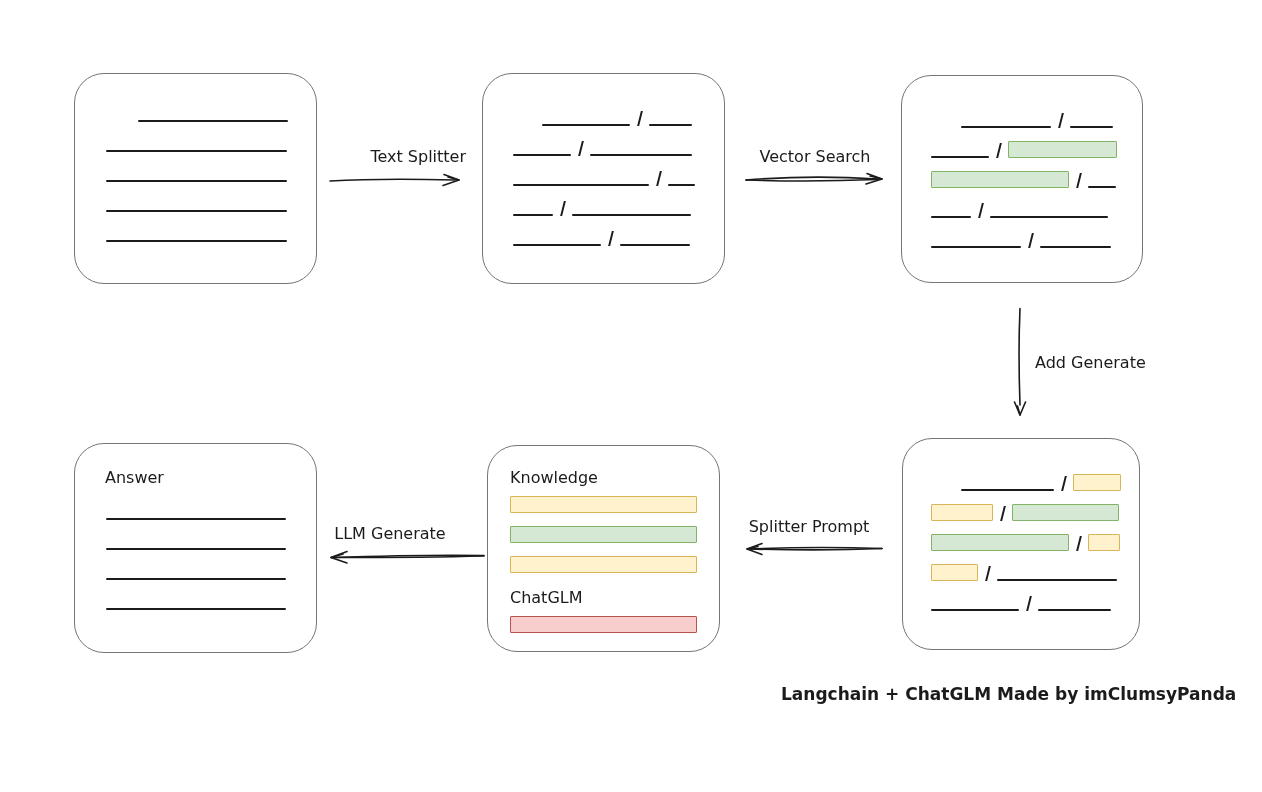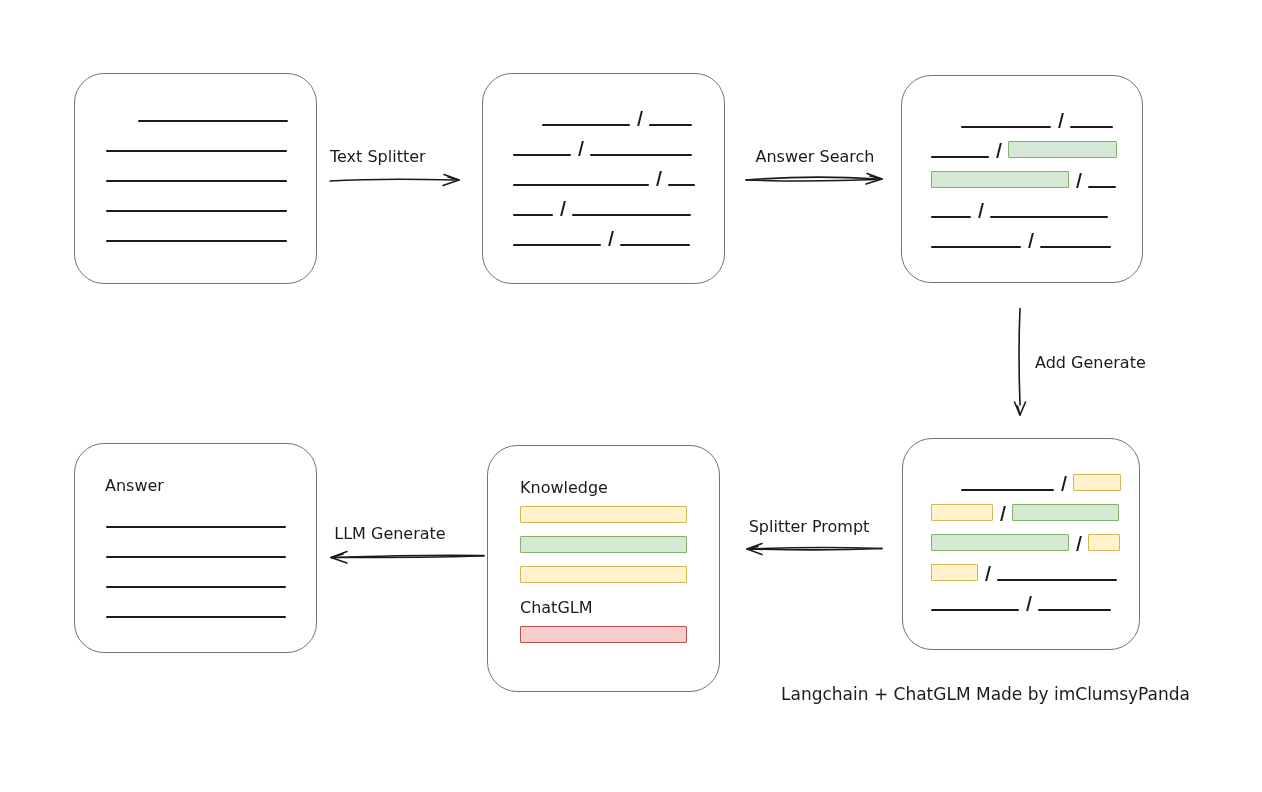--- a/index.html
+++ b/index.html
@@ -8,22 +8,22 @@
 
   .doc-box{
     position:absolute;background:#ffffff;
     border:1px solid #757575;border-radius:30px;
     box-sizing:border-box;
   }
   #box-source {left:74px; top:73px; width:243px;height:211px;}
   #box-split  {left:482px;top:73px; width:243px;height:211px;}
   #box-matched{left:901px;top:75px; width:242px;height:208px;}
   #box-context{left:902px;top:438px;width:238px;height:212px;}
-  #box-prompt {left:487px;top:445px;width:233px;height:247px;padding:32px;}
-  #box-answer {left:74px; top:443px;width:243px;height:210px;padding:32px 30px;}
+  #box-prompt {left:487px;top:445px;width:233px;height:207px;padding:22px;}
+  #box-answer {left:74px; top:443px;width:243px;height:210px;padding:24px 30px;}
 
   .box-rows{display:flex;flex-direction:column;gap:12px;}
   #box-source  .box-rows{padding:30px 0 0 31px;}
   #box-split   .box-rows{padding:34px 0 0 30px;}
   #box-matched .box-rows{padding:34px 0 0 29px;}
   #box-context .box-rows{padding:34px 0 0 28px;}
   #box-answer  .box-rows{margin-top:14px;padding-left:1px;}
 
   .seg-row{display:flex;align-items:flex-end;height:18px;}
   .seg-line{height:2px;background:#1b1b1b;border-radius:1px;}
@@ -36,27 +36,27 @@
     border:1.5px solid;border-radius:1px;flex:none;
   }
 
   .box-label{font-size:16px;line-height:20px;height:20px;}
   .bar{height:17px;box-sizing:border-box;border:1.5px solid;border-radius:1px;width:100%;}
   #box-prompt .box-label.second{margin-top:15px;}
   #box-prompt .bar:nth-of-type(1){margin-top:8px;}
   .bars .bar + .bar{margin-top:13px;}
 
   .arrow-label{position:absolute;font-size:16px;white-space:nowrap;}
-  #label-text-splitter  {left:330px;top:147px;width:136px;text-align:left;}
+  #label-text-splitter  {left:330px;top:147px;width:136px;text-align:right;}
   #label-vector-search  {left:742px;top:147px;width:146px;text-align:center;}
   #label-add-context    {left:1035px;top:353px;}
   #label-generate-prompt{left:734px;top:517px;width:150px;text-align:center;}
   #label-llm-response   {left:328px;top:524px;width:124px;text-align:center;}
 
-  .caption{position:absolute;left:781px;top:684px;font-size:17px;white-space:nowrap;}
+  .caption{position:absolute;left:781px;top:684px;font-size:17px;white-space:nowrap;font-weight:bold;}
 
   .arrow{position:absolute;}
   #arrow-text-splitter  {left:329px;top:172px;}
   #arrow-vector-search  {left:744px;top:171px;}
   #arrow-add-context    {left:1011px;top:307px;}
   #arrow-generate-prompt{left:736px;top:541px;}
   #arrow-llm-response   {left:318px;top:548px;}
   .arrow path{fill:none;stroke:#1b1b1b;stroke-width:1.6;stroke-linecap:round;stroke-linejoin:round;}
 </style>
 </head>
@@ -228,20 +228,20 @@
   </svg>
 
   <svg class="arrow" id="arrow-llm-response" width="168" height="18">
     <path d="M166,7.5 C110,6.5 60,8 14,9.5"></path>
     <path d="M166,8 C110,9.5 62,9.5 14,9.5"></path>
     <path d="M29,3.5 L13,9.5 L29,15"></path>
     <path d="M25,6 L13,9.5"></path>
   </svg>
 
   <div class="arrow-label" id="label-text-splitter">Text Splitter</div>
-  <div class="arrow-label" id="label-vector-search">Answer Search</div>
+  <div class="arrow-label" id="label-vector-search">Vector Search</div>
   <div class="arrow-label" id="label-add-context">Add Generate</div>
   <div class="arrow-label" id="label-generate-prompt">Splitter Prompt</div>
   <div class="arrow-label" id="label-llm-response">LLM Generate</div>
 
   <div class="caption">Langchain + ChatGLM Made by imClumsyPanda</div>
 
 </div>
 
 </body></html>

